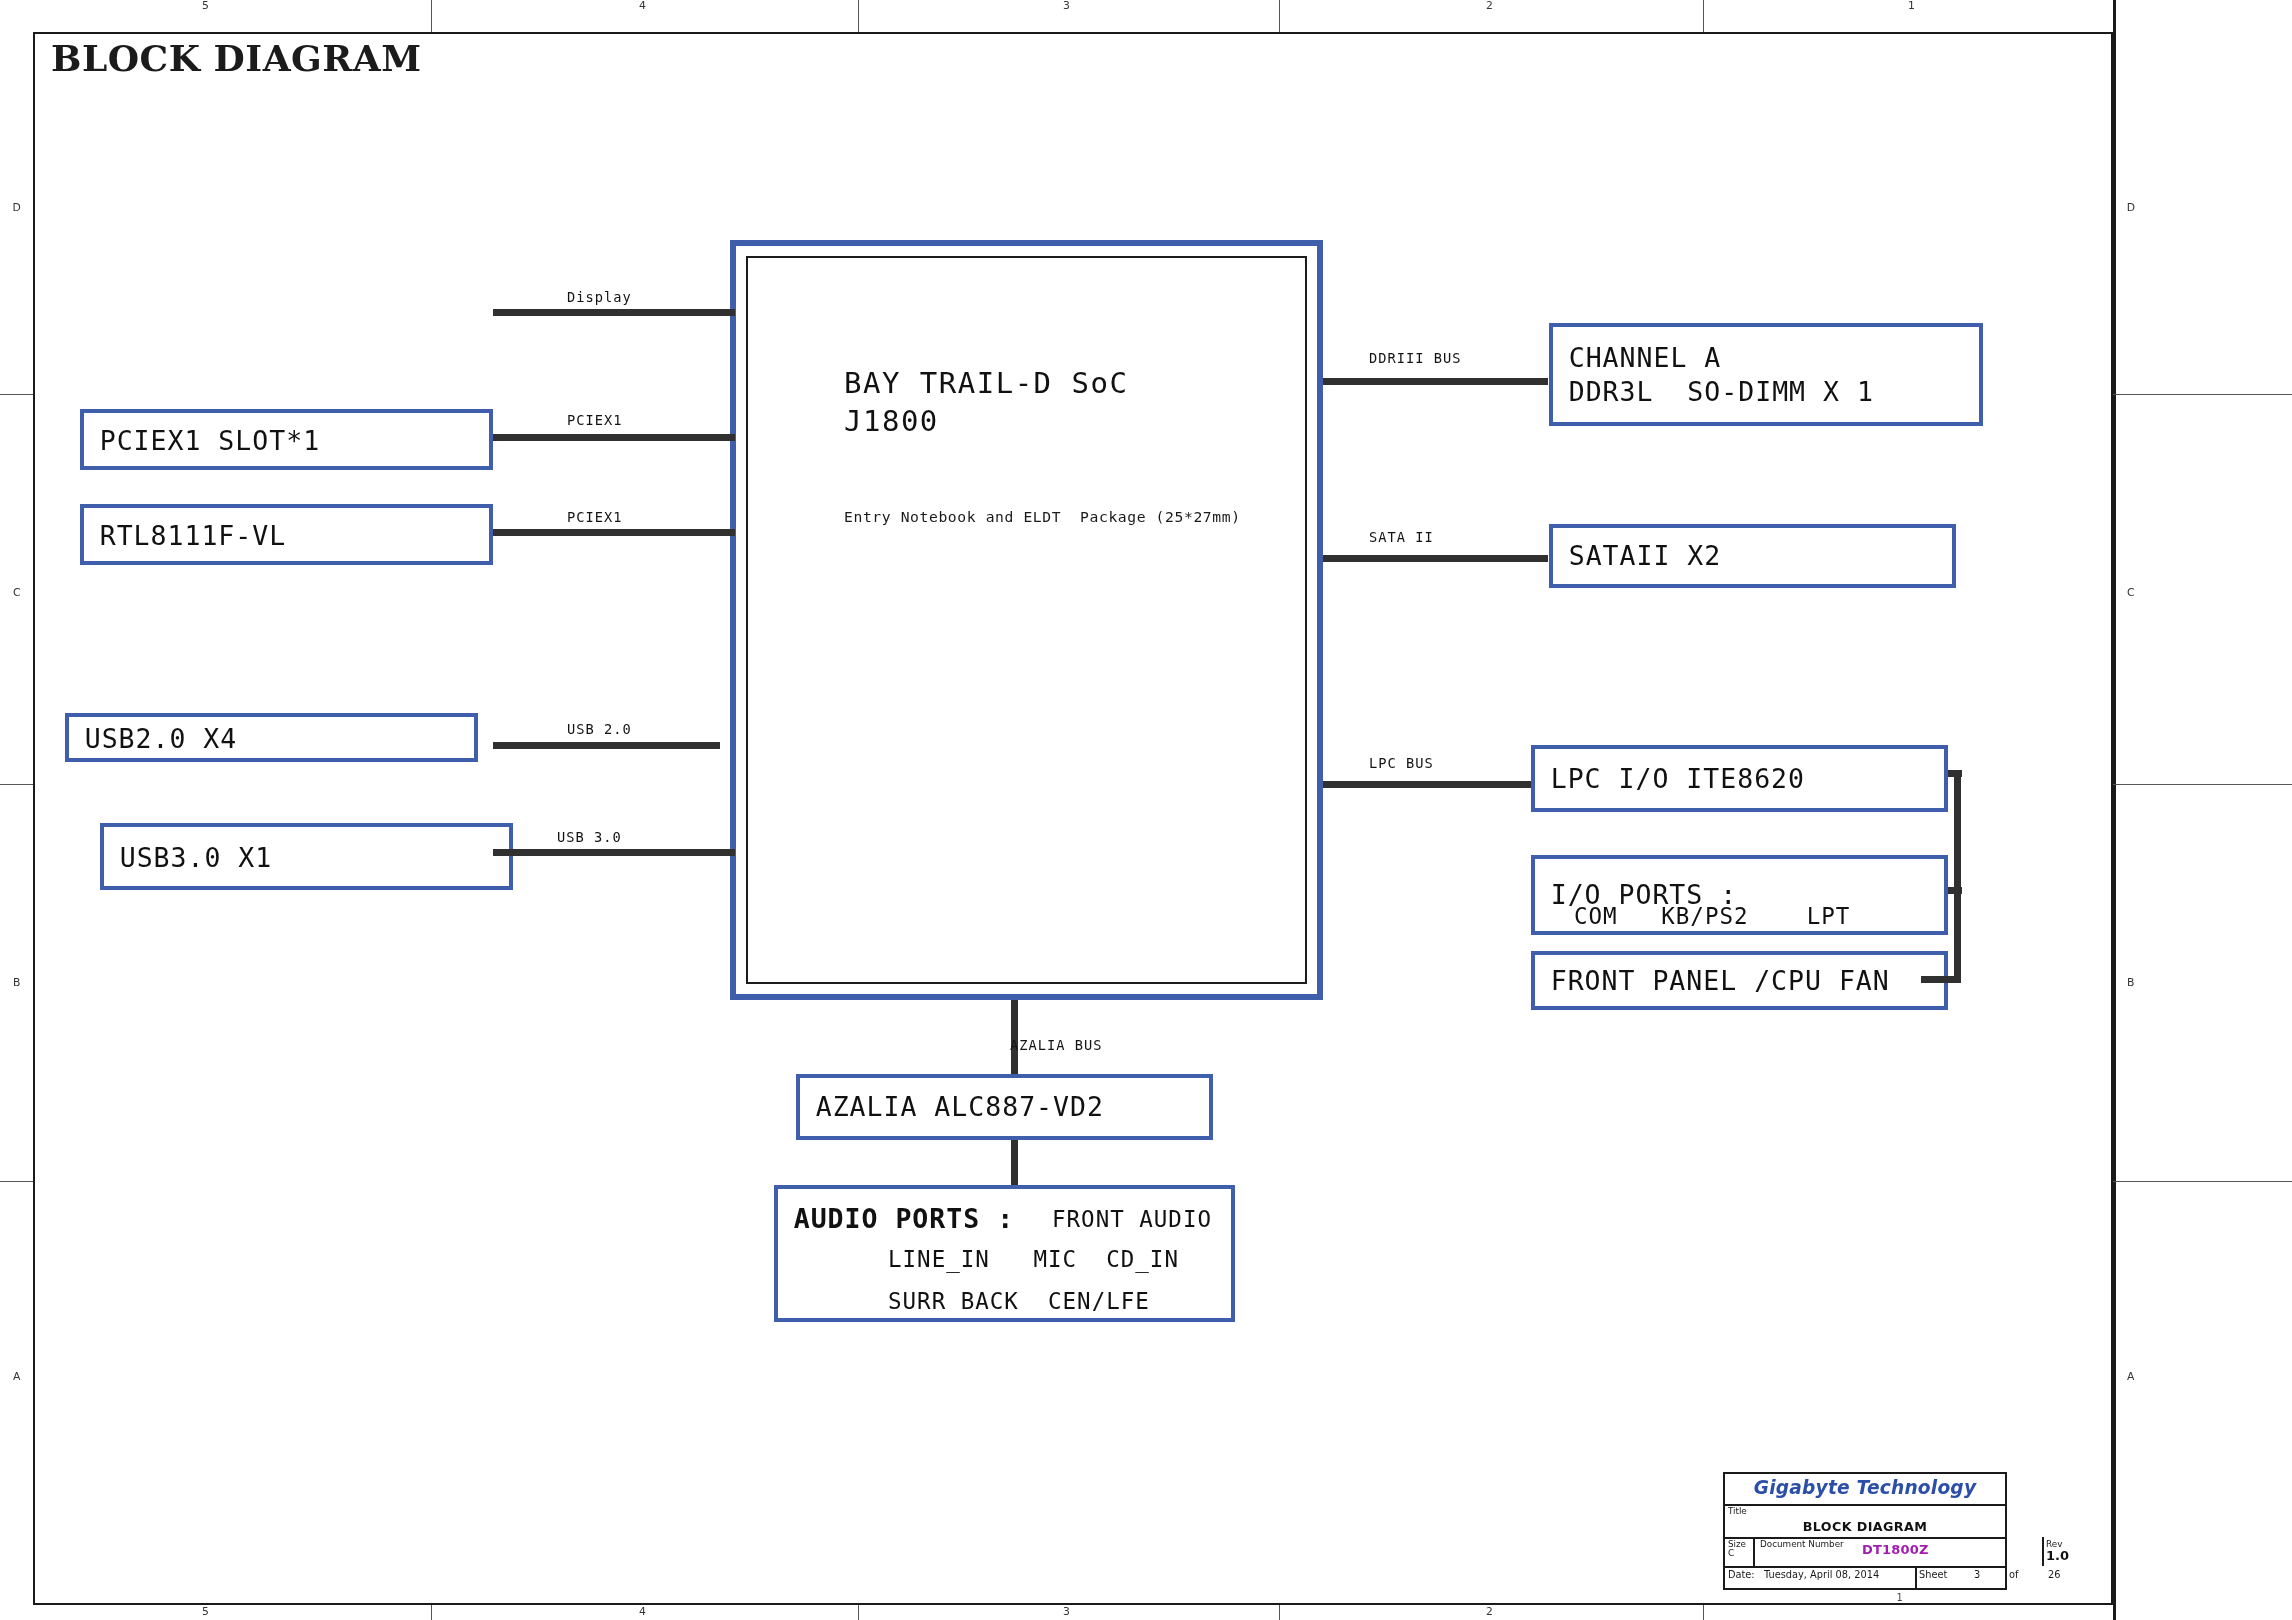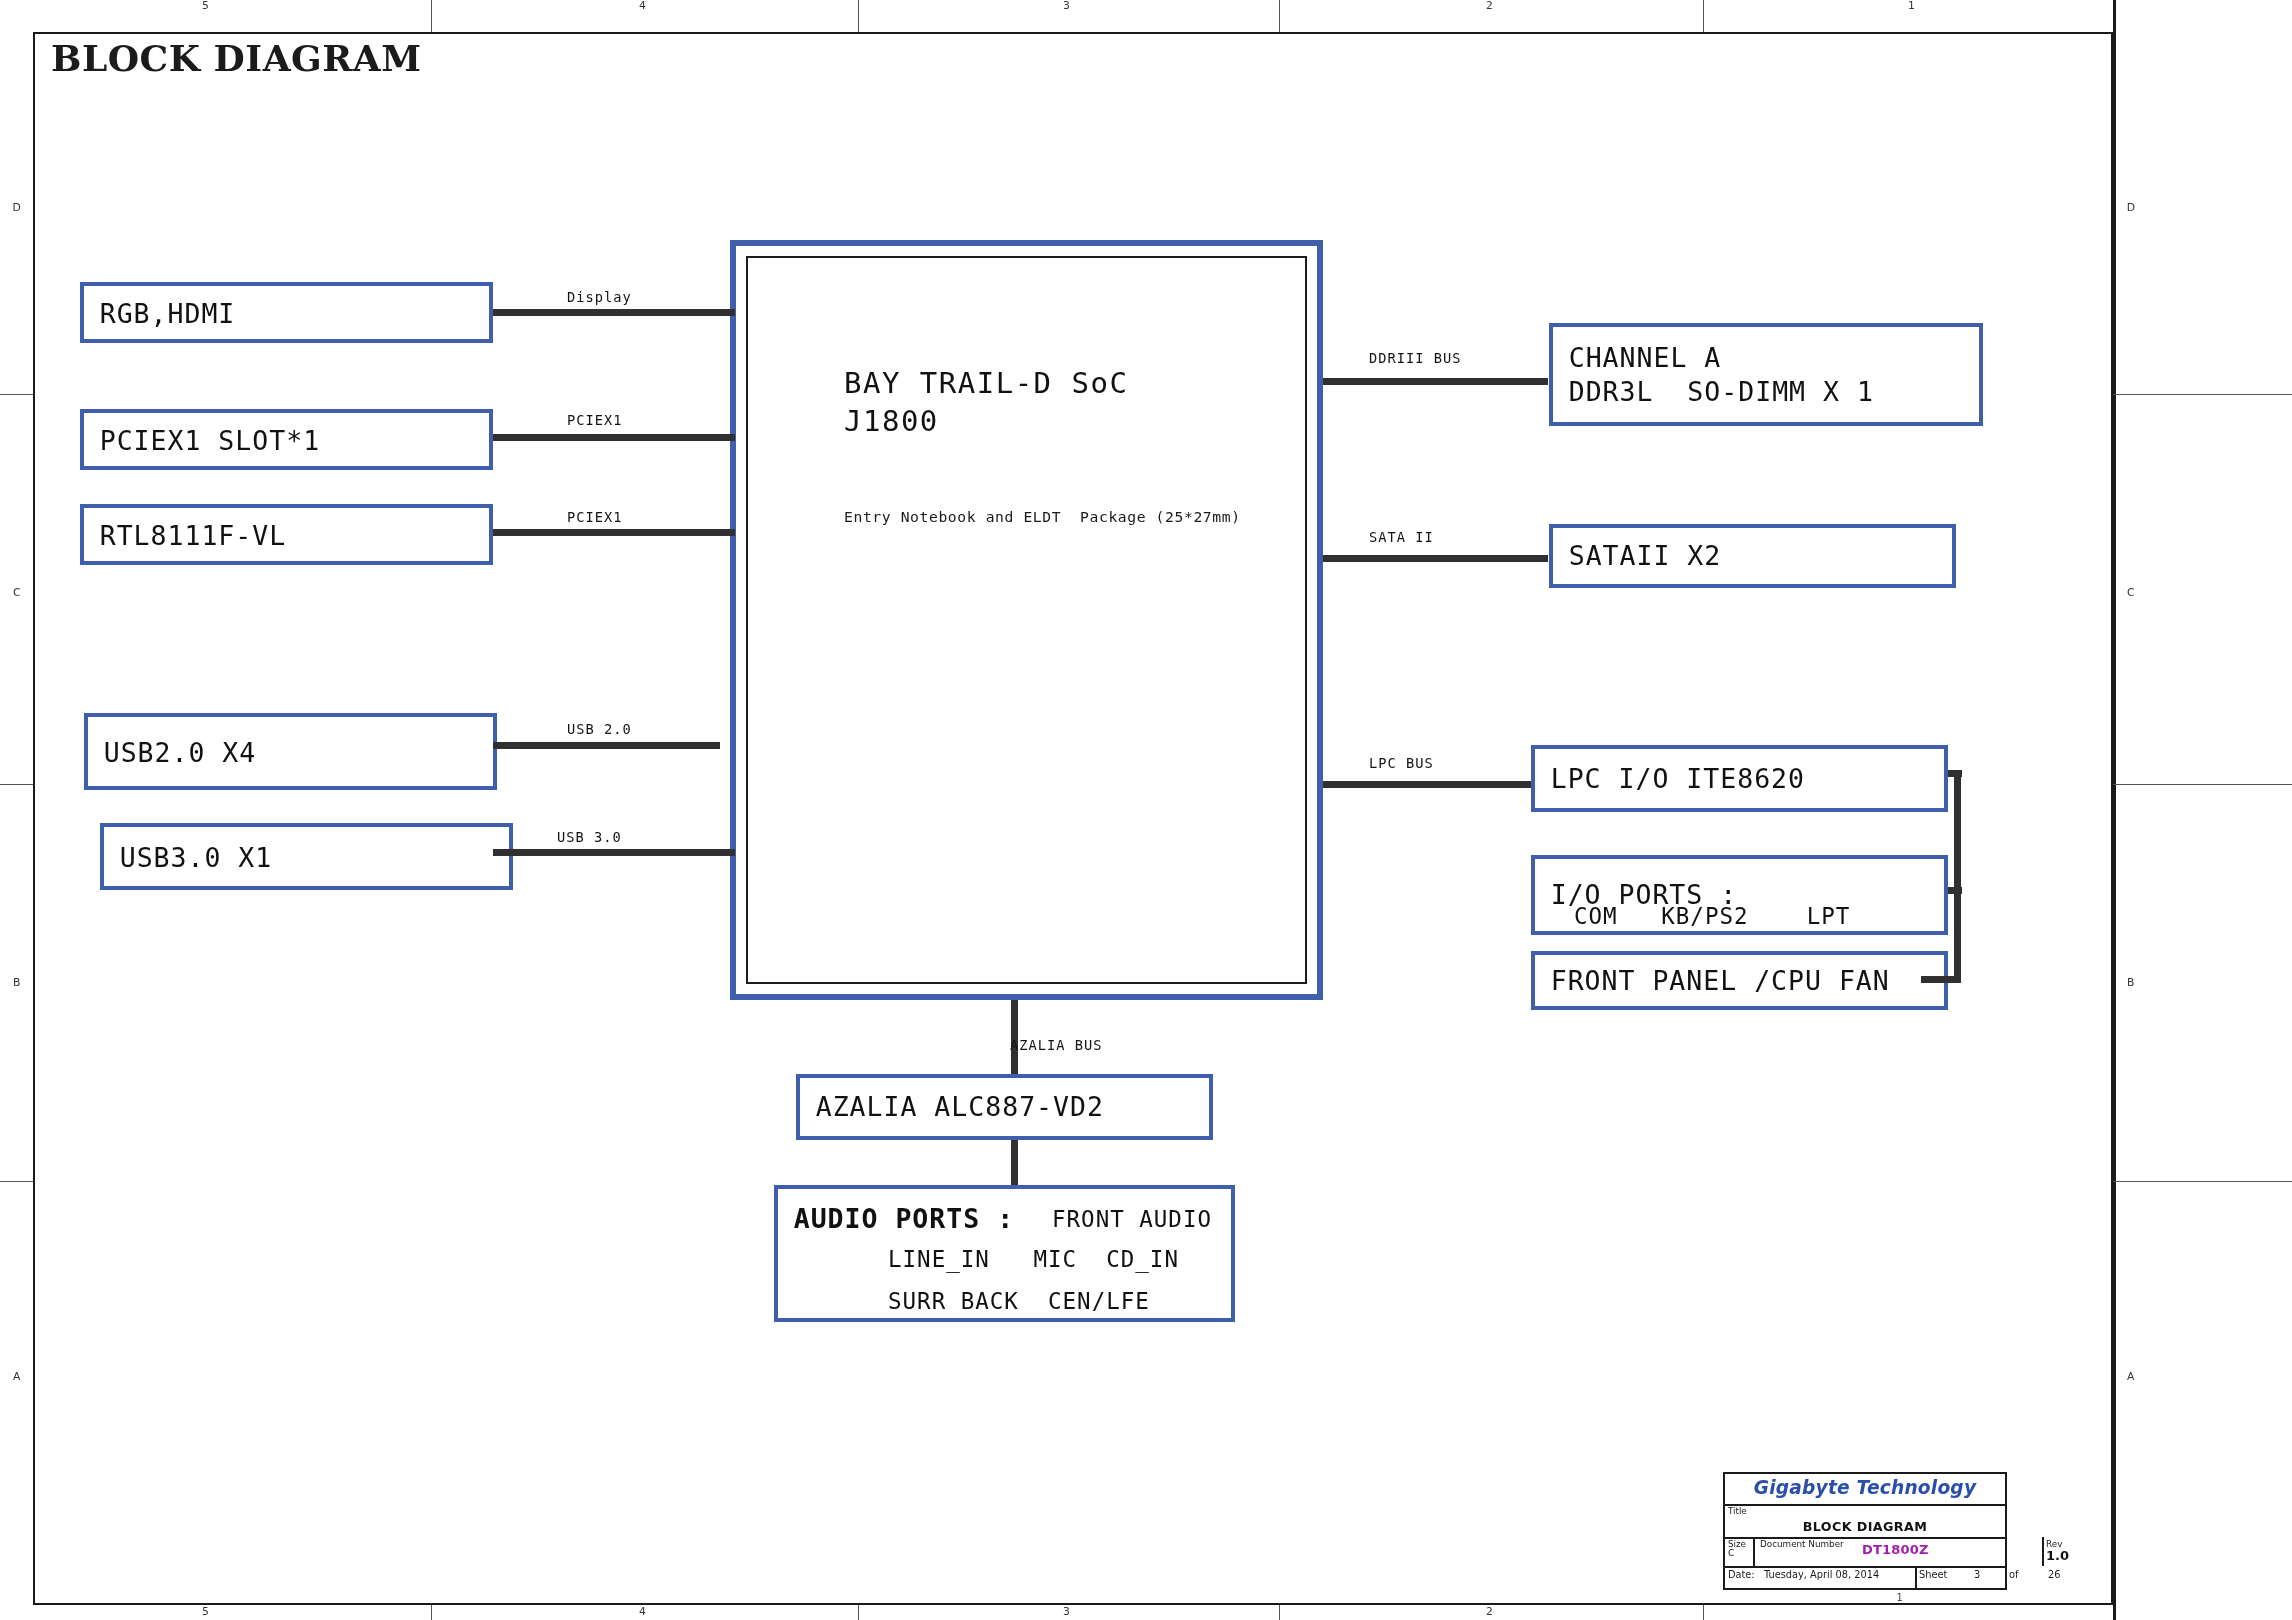--- a/index.html
+++ b/index.html
@@ -269,39 +269,36 @@
 
   <div class="sheet-title">BLOCK DIAGRAM</div>
 
   <div id="soc-block">
     <div id="soc-inner"></div>
     <div id="soc-name">BAY TRAIL-D SoC
 J1800</div>
     <div id="soc-pkg">Entry Notebook and ELDT  Package (25*27mm)</div>
   </div>
 
-  <div class="blk" style="left:80px; top:282px; width:413px; height:61px;">
-    <span class="txt lbl-24">RGB,HDMI</span>
-  </div>
   <div class="wire wire-h" style="left:493px; top:309px; width:242px;"></div>
   <div class="buslabel" style="left:567px; top:289px;">Display</div>
 
   <div class="blk" style="left:80px; top:409px; width:413px; height:61px;padding-left:15px;">
     <span class="txt lbl-24">PCIEX1 SLOT*1</span>
   </div>
   <div class="wire wire-h" style="left:493px; top:434px; width:242px;"></div>
   <div class="buslabel" style="left:567px; top:412px;">PCIEX1</div>
 
   <div class="blk" style="left:80px; top:504px; width:413px; height:61px;">
     <span class="txt lbl-24">RTL8111F-VL</span>
   </div>
   <div class="wire wire-h" style="left:493px; top:529px; width:242px;"></div>
   <div class="buslabel" style="left:567px; top:509px;">PCIEX1</div>
 
-  <div class="blk" style="left:84px; top:713px; width:413px; height:77px;">
+  <div class="blk" style="left:65px; top:713px; width:413px; height:49px;">
     <span class="txt lbl-24">USB2.0 X4</span>
   </div>
   <div class="wire wire-h" style="left:493px; top:742px; width:227px;"></div>
   <div class="buslabel" style="left:567px; top:721px;">USB 2.0</div>
 
   <div class="blk" style="left:80px; top:823px; width:413px; height:67px;margin-left:20px;">
     <span class="txt lbl-24">USB3.0 X1</span>
   </div>
   <div class="wire wire-h" style="left:493px; top:849px; width:242px;"></div>
   <div class="buslabel" style="left:557px; top:829px;">USB 3.0</div>

